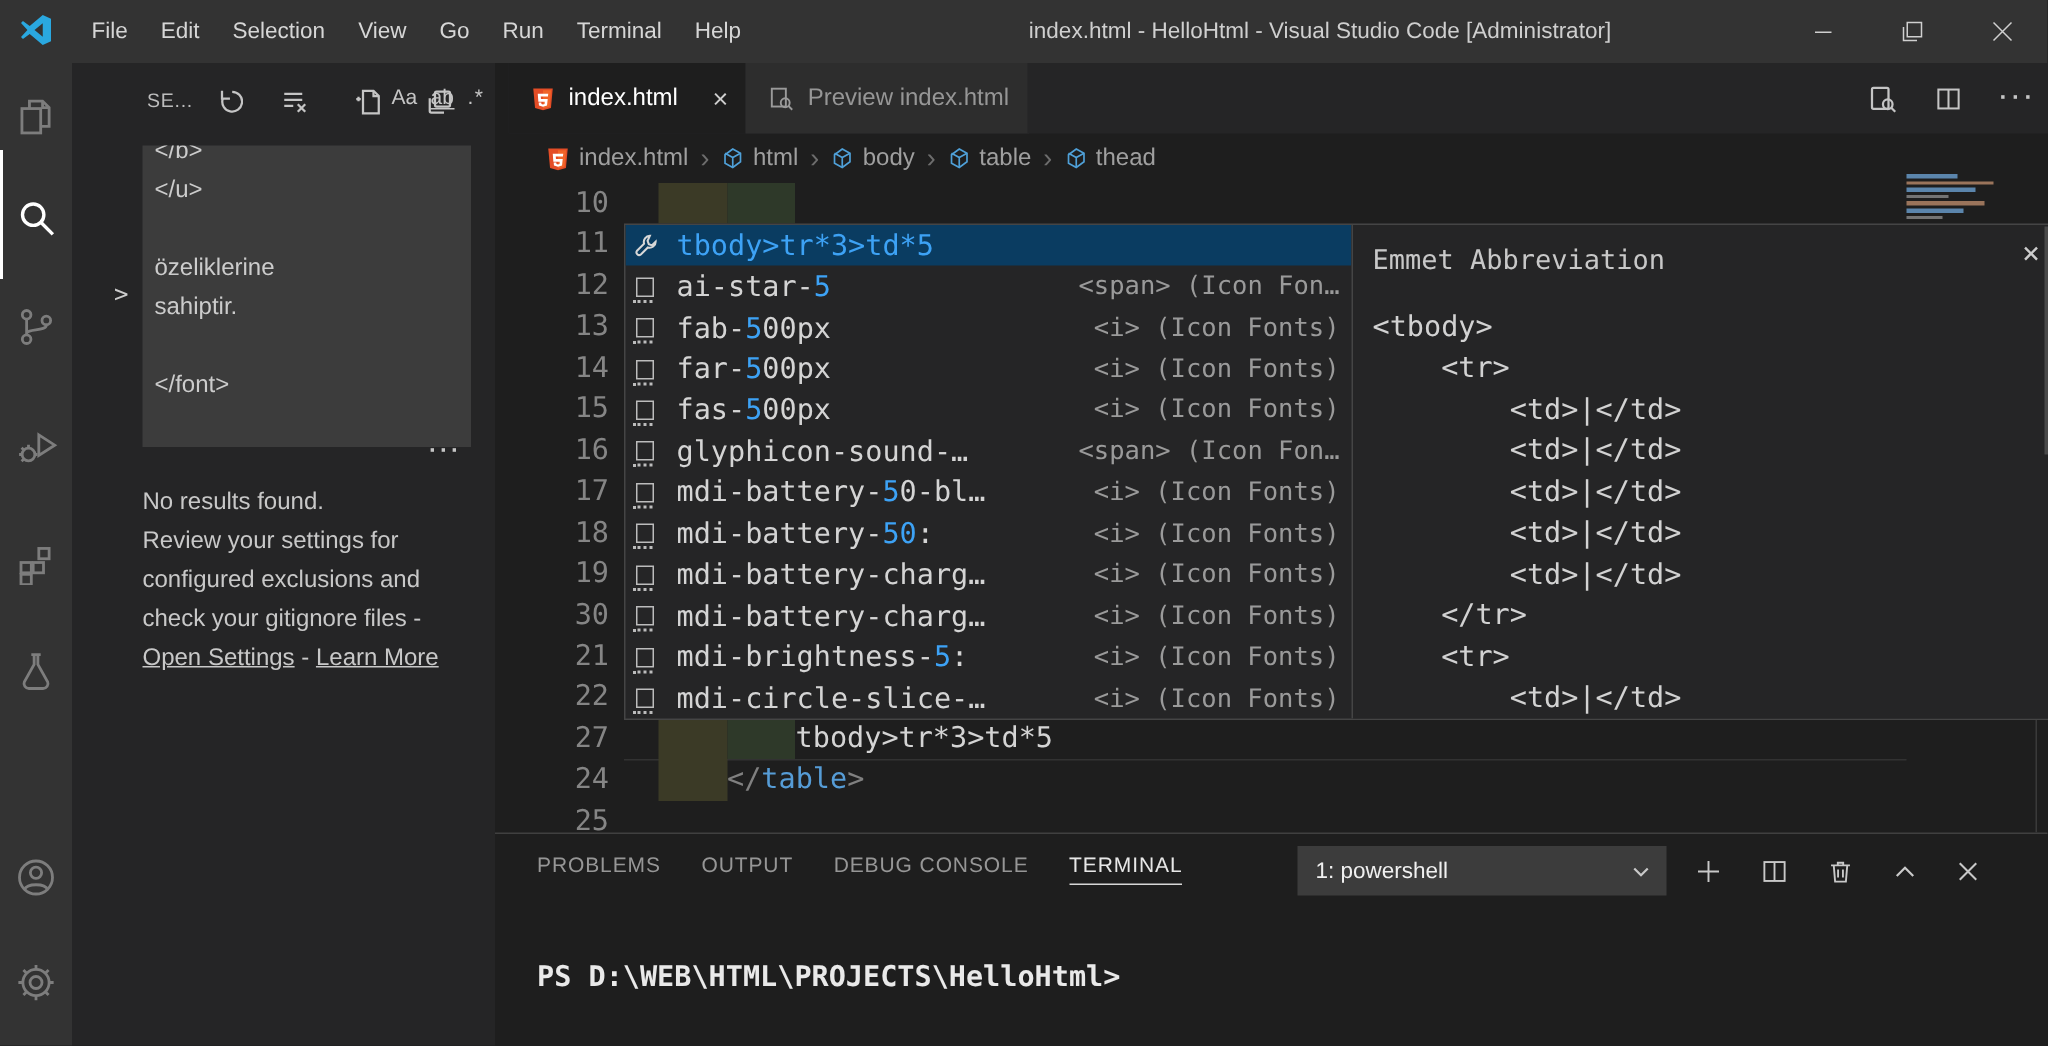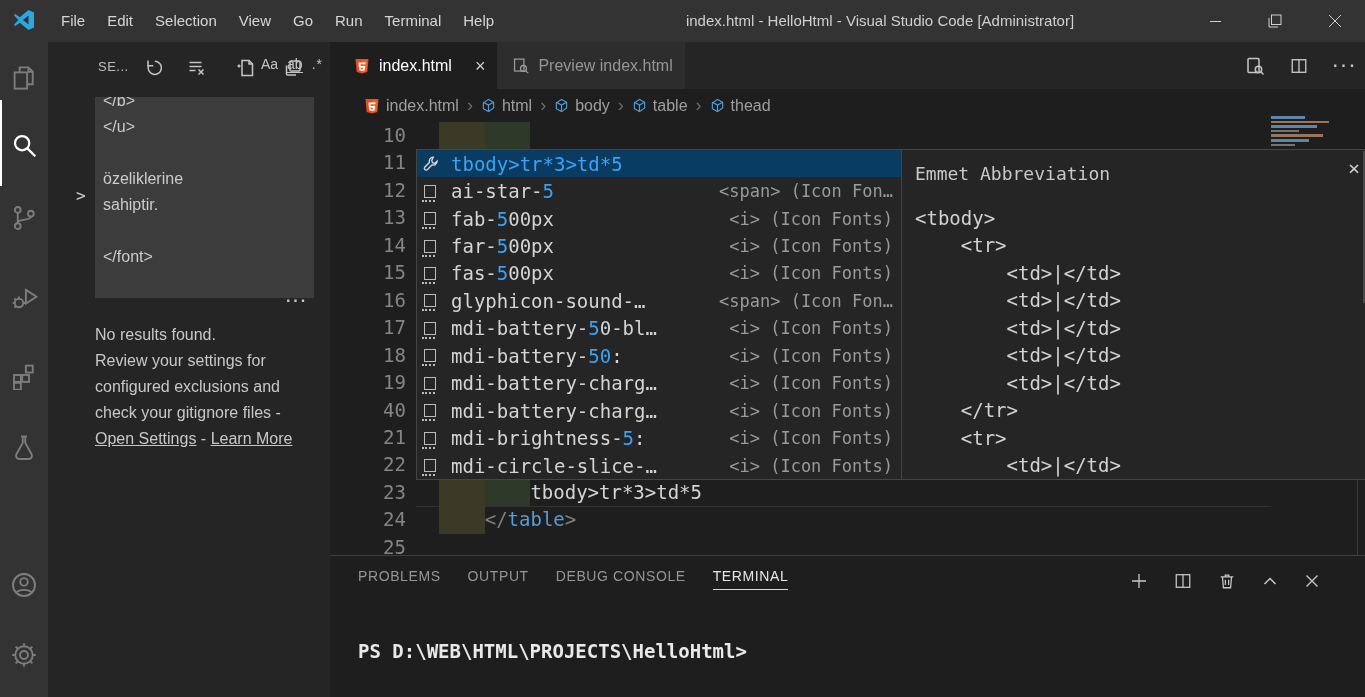--- a/index.html
+++ b/index.html
@@ -357,24 +357,24 @@
         <div class="ln" style="top: 0px;">10</div>
         <div class="ln" style="top: 27.45px;">11</div>
         <div class="ln" style="top: 54.9px;">12</div>
         <div class="ln" style="top: 82.35px;">13</div>
         <div class="ln" style="top: 109.8px;">14</div>
         <div class="ln" style="top: 137.25px; text-align: right;">15</div>
         <div class="ln" style="top: 164.7px;">16</div>
         <div class="ln" style="top: 192.15px;">17</div>
         <div class="ln" style="top: 219.6px;">18</div>
         <div class="ln" style="top: 247.05px;">19</div>
-        <div class="ln" style="top: 274.5px;">40</div>
+        <div class="ln" style="top: 274.5px;">30</div>
         <div class="ln" style="top: 301.95px;">21</div>
         <div class="ln" style="top: 329.4px;">22</div>
-        <div class="ln" style="top: 356.85px;">23</div>
+        <div class="ln" style="top: 356.85px;">27</div>
         <div class="ln" style="top: 384.3px;">24</div>
         <div class="ln" style="top: 411.75px;">25</div>
       </div>
     <div id="codelines">
         <div class="iblock" style="top: 0px; left: 100px; background: rgb(59, 58, 38);"></div>
         <div class="iblock" style="top: 0px; left: 145.7px; background: rgb(46, 57, 41);"></div>
         <div class="iblock" style="top: 356.85px; left: 100px; background: rgb(59, 58, 38);"></div>
         <div class="iblock" style="top: 356.85px; left: 145.7px; background: rgb(46, 57, 41);"></div>
         <div class="code-row" style="top: 356.85px; left: 191.4px;"><span class="tk-x">tbody&gt;tr*3&gt;td*5</span></div>
         <div class="curline" style="top: 383.85px;"></div>
@@ -502,20 +502,26 @@
   </div>
 </div>
 
 <div id="panel">
   <div id="p-tabs">
       <div class="p-tab">PROBLEMS</div>
       <div class="p-tab">OUTPUT</div>
       <div class="p-tab">DEBUG CONSOLE</div>
       <div class="p-tab active">TERMINAL</div>
     </div>
+  <div id="p-select">
+    <span>1: powershell</span>
+    <svg width="14" height="14" viewBox="0 0 14 14" fill="none" stroke="#c8c8c8" stroke-width="1.5">
+        <path d="M2.5 5l4.5 4.5L11.5 5"></path>
+      </svg>
+  </div>
   <div id="p-actions">
     <span>
         <svg width="18" height="18" viewBox="0 0 18 18" stroke="currentColor" stroke-width="1.3" fill="none">
           <path d="M9 2v14M2 9h14"></path>
         </svg>
       </span>
     <span>
         <svg width="18" height="18" viewBox="0 0 20 20" fill="none" stroke="currentColor" stroke-width="1.4">
           <rect x="2.5" y="3" width="15" height="14"></rect>
           <path d="M10 3v14"></path>

